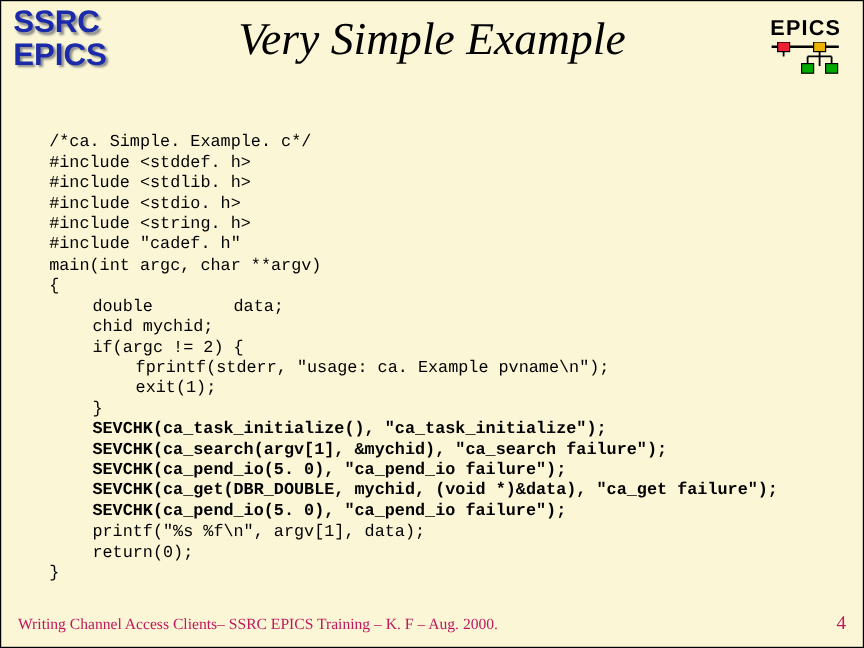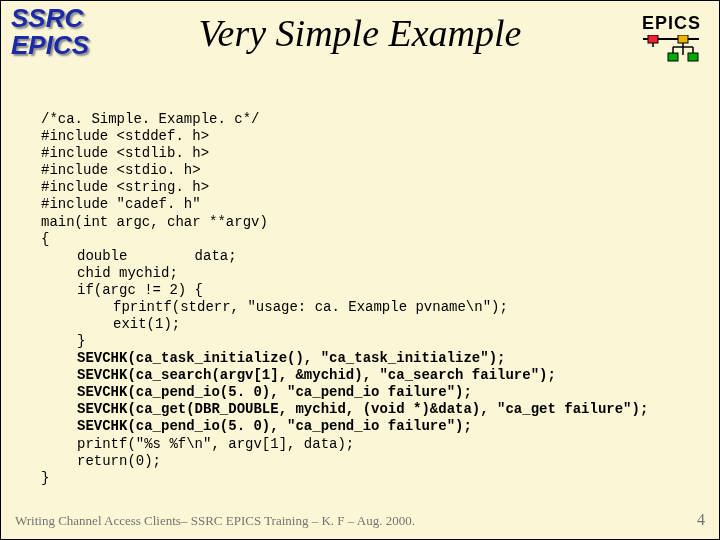--- a/index.html
+++ b/index.html
@@ -13,21 +13,20 @@
   .header {
     position: relative;
     height: 80px;
   }
   .logo {
     position: absolute;
     left: 10px;
     top: 4px;
     font-family: Arial, Helvetica, sans-serif;
     font-weight: 900;
-    font-style: italic;
     font-size: 26px;
     color: #1a2aa8;
     text-shadow: 2px 2px 2px #888;
     line-height: 1.05;
     letter-spacing: 0px;
   }
   .logo .line { display: block; }
   .title {
     position: absolute;
     top: 10px;
@@ -67,21 +66,21 @@
   }
   .code-block .bold { font-weight: bold; }
   .indent1 { padding-left: 36px; display: inline-block; }
   .indent2 { padding-left: 72px; display: inline-block; }
   .footer {
     position: absolute;
     left: 14px;
     bottom: 10px;
     right: 14px;
     font-size: 13px;
-    color: #737373;
+    color: #be185d;
     display: flex;
     justify-content: space-between;
     align-items: baseline;
   }
   .page-num { font-size: 16px; }
 </style>
 </head>
 <body>
 
 <div class="header">

